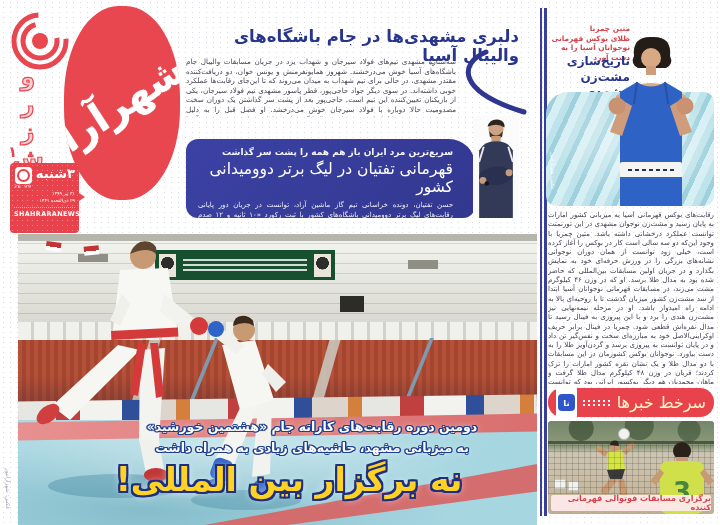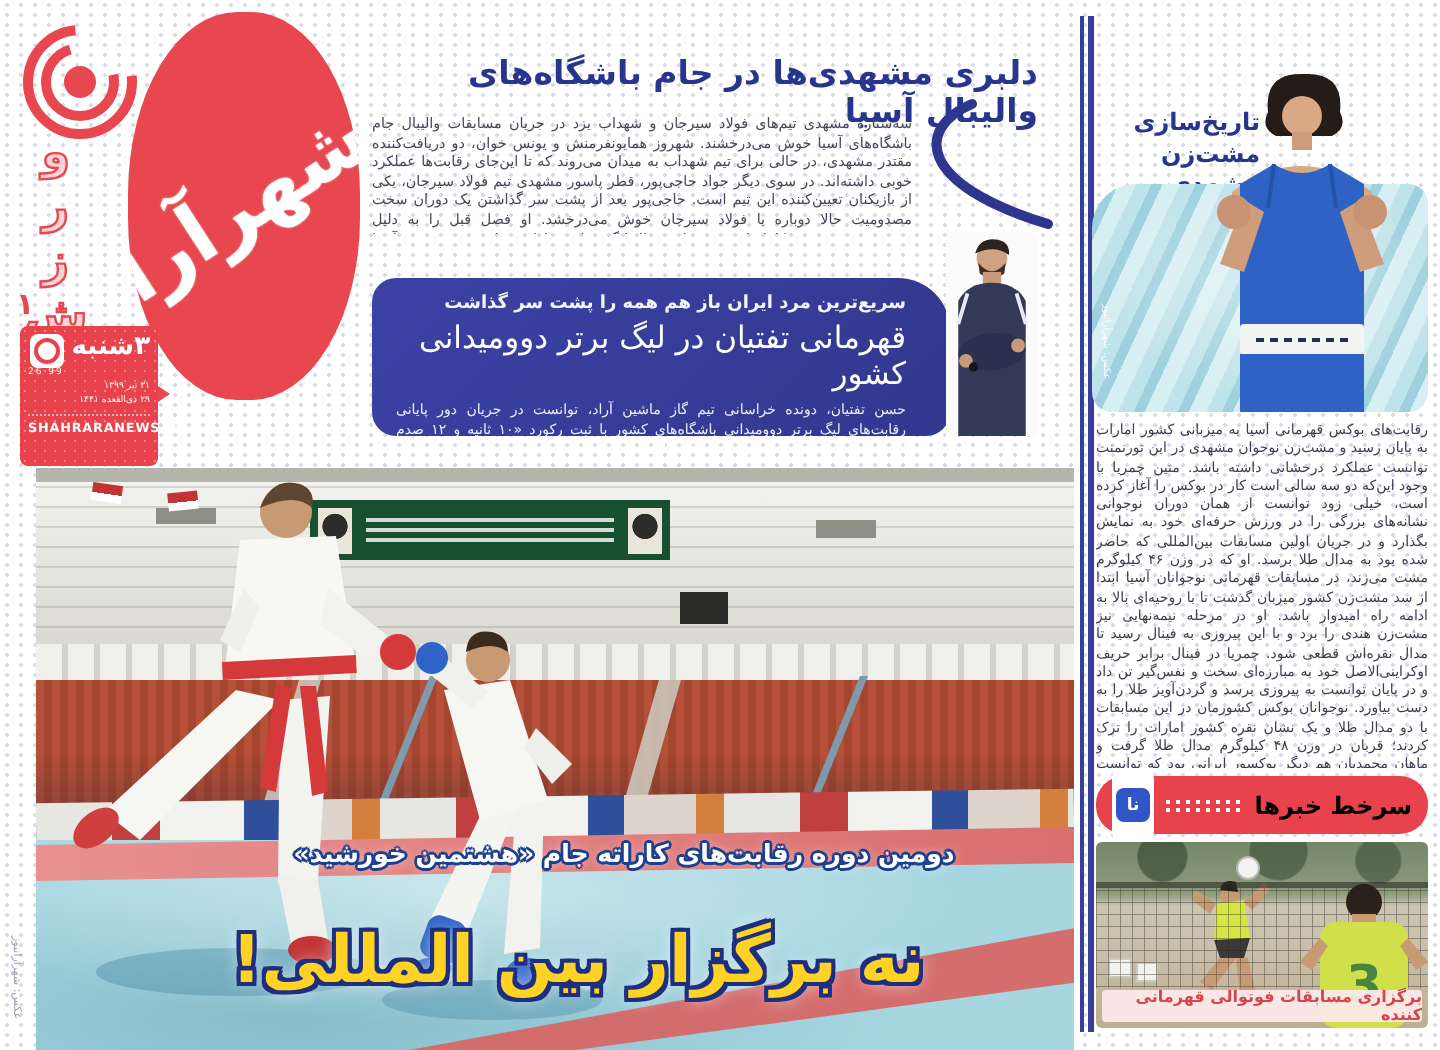--- a/index.html
+++ b/index.html
@@ -93,21 +93,21 @@
     background-image:radial-gradient(ellipse at 55% 45%,rgba(255,255,255,.45),transparent 65%),
       repeating-linear-gradient(115deg,#bfe3ea 0 7px,#9ed1dd 7px 12px,#d6eff3 12px 20px);}
   .boxer-svg{left:598px;top:34px;}
   .photo-credit-vert{left:548px;top:100px;width:8px;height:90px;writing-mode:vertical-rl;
     font-size:5px;color:rgba(255,255,255,.9);}
   .boxing-body{left:548px;top:211px;width:166px;height:173px;overflow:hidden;font-size:7px;line-height:9.3px;
     color:#3c3c4e;text-align:justify;}
   
   .redbanner{left:548px;top:388px;width:166px;height:29px;background:#e8424c;border-radius:14px;
     display:flex;align-items:center;box-sizing:border-box;padding:0 8px;}
-  .rb-title{font-size:12px;font-weight:bold;color:#000000;white-space:nowrap;}
+  .rb-title{font-size:16px;font-weight:normal;color:#fef9c3;white-space:nowrap;}
   .rb-dots{flex:1;margin:0 6px;}
   .rb-dots i{display:block;height:2px;margin:2px 0;
     background-image:repeating-linear-gradient(90deg,#fff 0 2px,transparent 2px 5px);}
   .rb-logo{width:21px;height:37px;background:#fff;border-radius:5px;display:flex;align-items:center;justify-content:center;}
   .rb-logo b{display:flex;width:17px;height:17px;background:#2f55c8;border-radius:4px;color:#fff;
     font-size:8.5px;align-items:center;justify-content:center;}
   
   .vball{left:548px;top:421px;width:166px;height:93px;border-radius:3px;overflow:hidden;
     background-image:radial-gradient(circle at 20% 8%,rgba(40,60,35,.55) 12px,transparent 13px),
       radial-gradient(circle at 55% 5%,rgba(45,65,40,.5) 14px,transparent 15px),
@@ -239,28 +239,34 @@
       <polygon points="204,111 237,106 256,166 222,176" fill="#f6f6f2"></polygon>
       <polygon points="226,112 206,96 198,104 218,120" fill="#f0f0ec"></polygon>
       <circle cx="198" cy="95" r="8" fill="#2f63c8"></circle>
       <polygon points="250,130 268,148 258,158 244,140" fill="#eeeeea"></polygon>
       <circle cx="226" cy="96" r="11" fill="#c79a74"></circle>
       <path d="M215,92 Q216,80 228,82 Q236,84 236,92 Q228,86 215,92Z" fill="#3c2b1d"></path>
     </svg>
 
     <div class="abs photo-captions">
       <div>دومین دوره رقابت‌های کاراته جام «هشتمین خورشید»</div>
+      <div>به میزبانی مشهد، حاشیه‌های زیادی به همراه داشت</div>
     </div>
     <div class="abs big-yellow">نه برگزار بین المللی!</div>
   </div>
   <div class="abs credit-left">عکس: شهرآرانیوز</div>
 
   <div class="abs rule1"></div>
   <div class="abs rule2"></div>
 
+  <div class="abs boxer-kicker">
+    <div>متین چمریا</div>
+    <div>طلای بوکس قهرمانی</div>
+    <div>نوجوانان آسیا را به دست آورد</div>
+  </div>
   <div class="abs boxer-title">
     <div>تاریخ‌سازی</div>
     <div>مشت‌زن مشهدی</div>
     <div>در امارات</div>
   </div>
   <div class="abs boxer-photo"></div>
   <svg class="abs boxer-svg" width="106" height="172" viewBox="0 0 106 172">
     <path d="M36,22 Q34,2 54,3 Q74,2 72,22 Q76,30 68,34 L40,34 Q32,30 36,22Z" fill="#241c16"></path>
     <circle cx="53" cy="24" r="10" fill="#d9a884"></circle>
     <rect x="48" y="32" width="10" height="9" fill="#cf9d7c"></rect>

